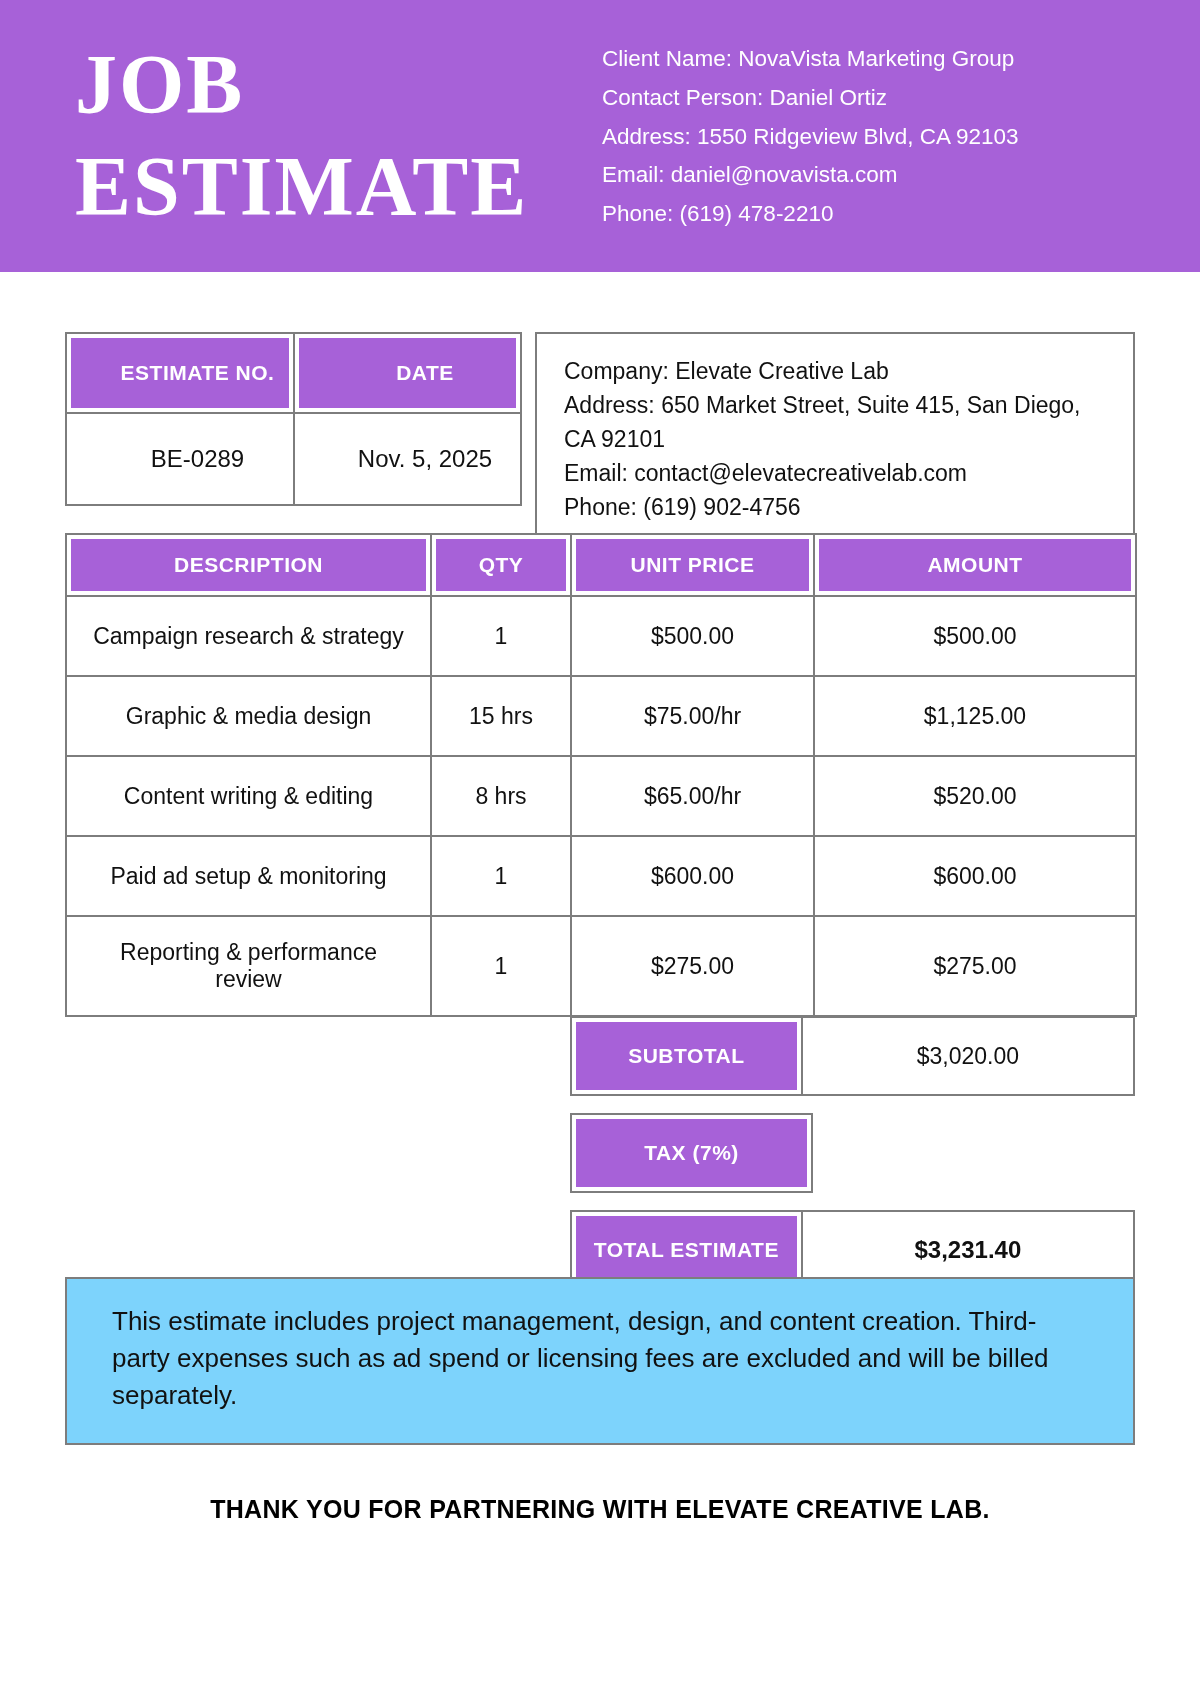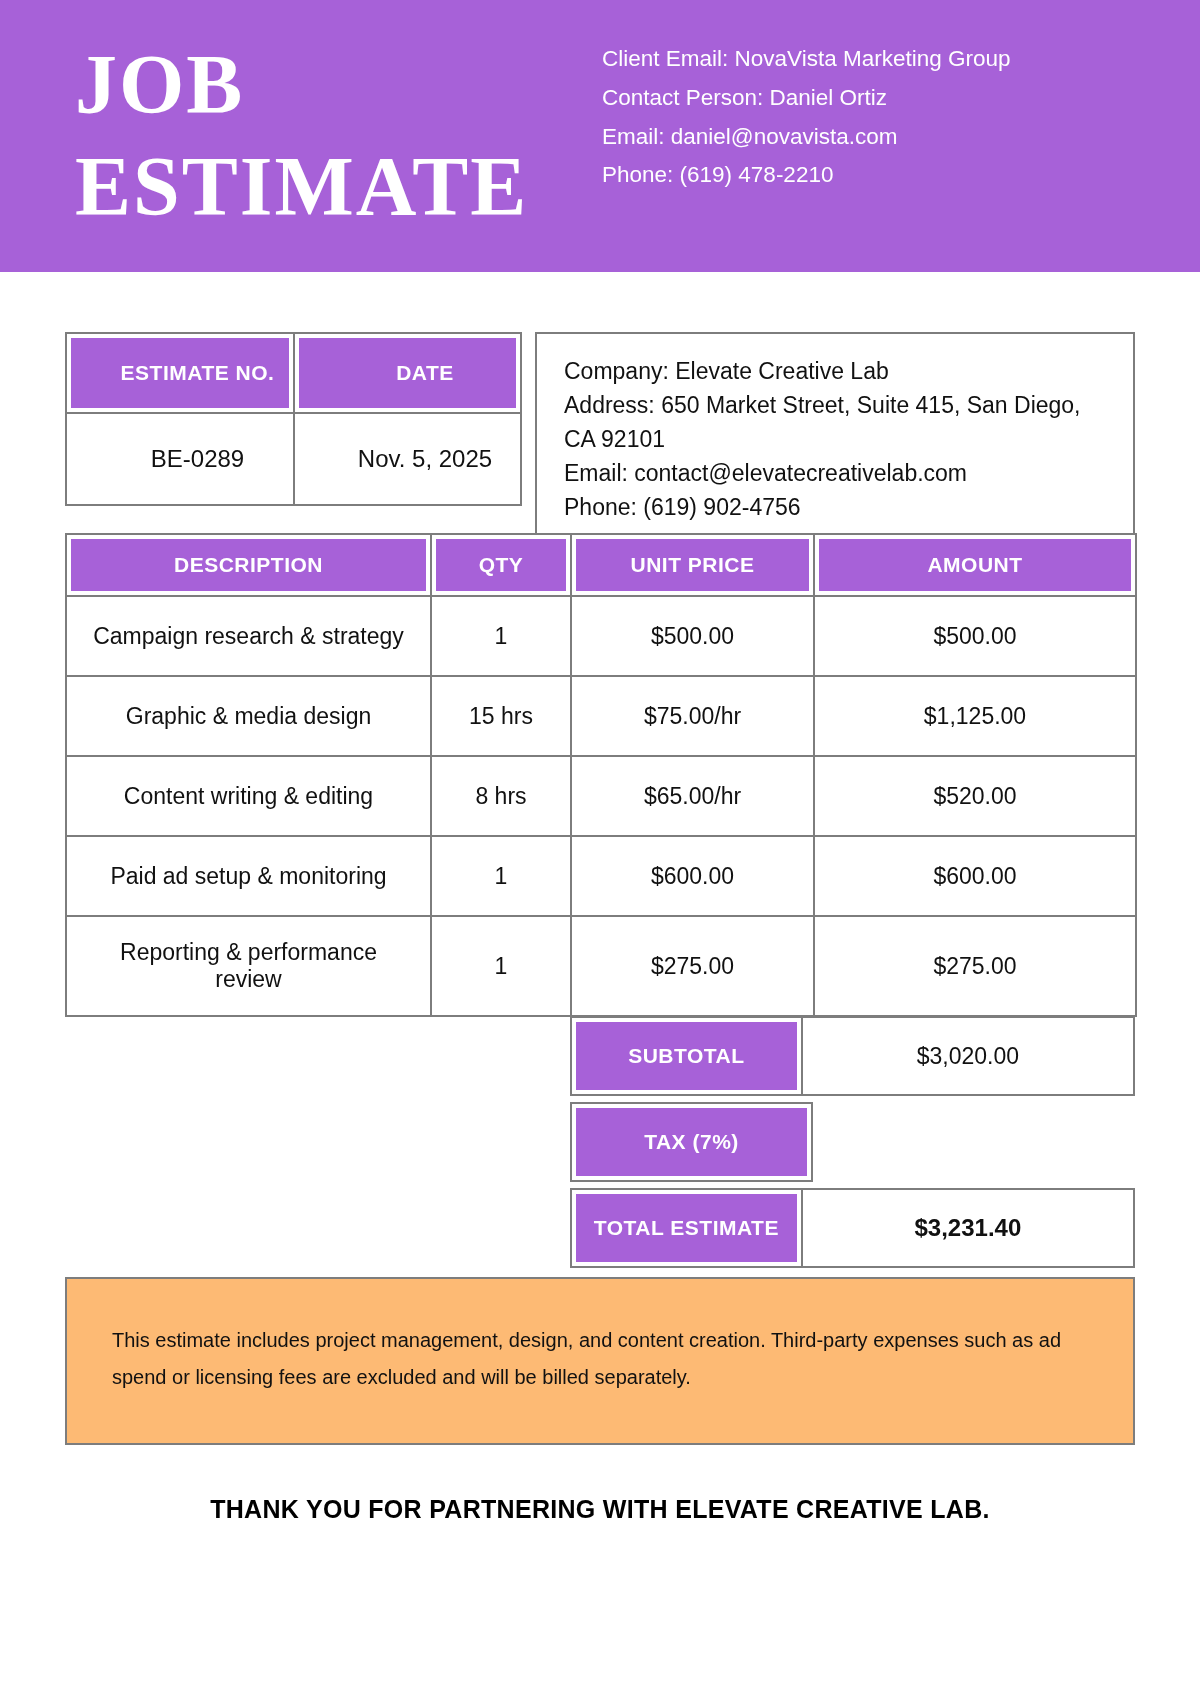--- a/index.html
+++ b/index.html
@@ -113,21 +113,21 @@
     padding: 8px 12px;
   }
   .items-table td.desc-cell { padding: 22px 26px; }
 
   
   .totals {
     position: absolute;
     left: 570px; top: 1016px;
     width: 565px;
   }
-  .total-row { display: flex; margin-bottom: 6px; border-radius: 15px; }
+  .total-row { display: flex; margin-bottom: 17px; border-radius: 15px; }
   .total-label {
     width: 243px; height: 80px;
     border: 2px solid #7d7d7d;
     background: #A761D8;
     box-shadow: inset 0 0 0 4px #ffffff;
     color: #ffffff;
     font-size: 21px;
     font-weight: 700;
     letter-spacing: 0.5px;
     display: flex; align-items: center; justify-content: center;
@@ -142,25 +142,25 @@
     display: flex; align-items: center; justify-content: center;
   }
   .total-row.grand .total-value { font-weight: 700; font-size: 24px; }
 
   
   .note-box {
     position: absolute;
     left: 65px; top: 1277px;
     width: 1070px; height: 168px;
     border: 2px solid #7d7d7d;
-    padding: 43px 45px;
-    font-size: 20px;
+    padding: 24px 45px;
+    font-size: 26px;
     line-height: 37px;
     color: #111111;
-    background: #fdba74;
+    background: #7dd3fc;
   }
 
   
   .footer {
     position: absolute;
     left: 0; top: 1495px;
     width: 1200px;
     text-align: center;
     font-size: 25px;
     font-weight: 800;
@@ -172,22 +172,23 @@
 <body>
 
 <div class="page">
 
   <div class="header">
     <div class="doc-title">
       <div>JOB</div>
       <div>ESTIMATE</div>
     </div>
     <div class="client-info">
-      <div>Client Email: NovaVista Marketing Group</div>
+      <div>Client Name: NovaVista Marketing Group</div>
       <div>Contact Person: Daniel Ortiz</div>
+      <div>Address: 1550 Ridgeview Blvd, CA 92103</div>
       <div>Email: daniel@novavista.com</div>
       <div>Phone: (619) 478-2210</div>
     </div>
   </div>
 
   <table class="meta-table">
     <colgroup>
         <col style="width:228px">
         <col style="width:227px">
       </colgroup>

